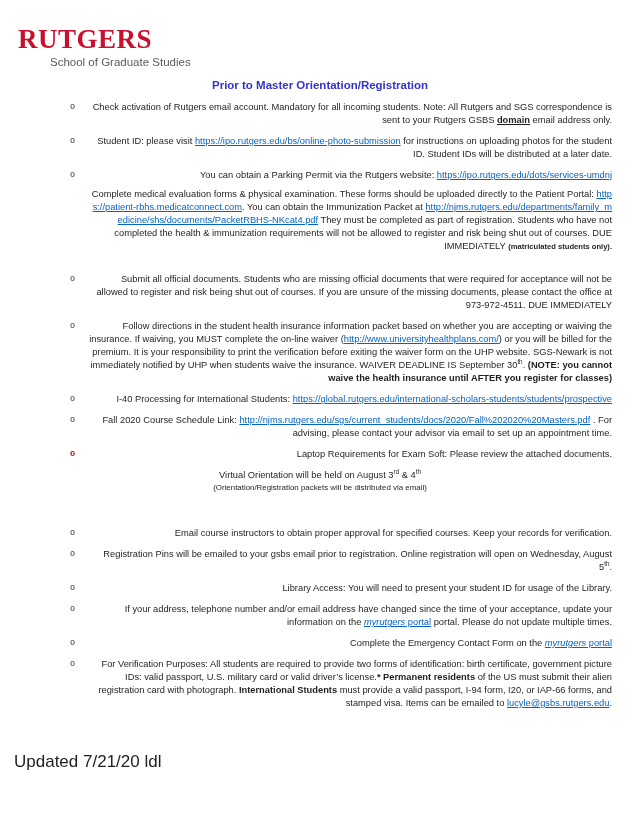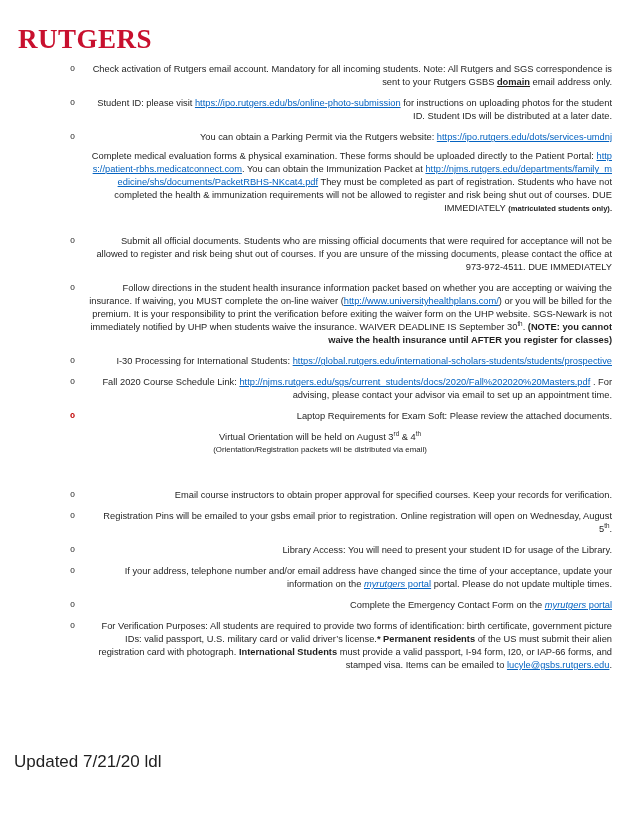--- a/index.html
+++ b/index.html
@@ -83,23 +83,25 @@
     color:var(--body-text);
   }
 </style>
 </head>
 <body>
 
 <div class="page">
 
   <div class="logo">
     <div class="logo-brand">RUTGERS</div>
+    <div class="logo-sub">School of Graduate Studies</div>
   </div>
 
 
+  <div class="section-heading">Prior to Master Orientation/Registration</div>
 
   <div class="list">
       <div class="item">
         <span class="marker">o</span>
         <span class="content"><span>Check activation of Rutgers email account.  Mandatory for all incoming students.  Note: All Rutgers and SGS correspondence is sent to your Rutgers GSBS </span><strong class="underline">domain</strong><span> email address only.</span></span>
       </div>
       <div class="item">
         <span class="marker">o</span>
         <span class="content"><span>Student ID: please visit </span><a class="link">https://ipo.rutgers.edu/bs/online-photo-submission</a><span> for instructions on uploading photos for the student ID. Student IDs will be distributed at a later date.</span></span>
       </div>
@@ -113,21 +115,21 @@
       <div class="item">
         <span class="marker">o</span>
         <span class="content"><span>Submit all official documents.  Students who are missing official documents that were required for acceptance will not be allowed to register and risk being shut out of courses. If you are unsure of the missing documents, please contact the office at 973-972-4511. DUE IMMEDIATELY</span></span>
       </div>
       <div class="item">
         <span class="marker">o</span>
         <span class="content"><span>Follow directions in the student health insurance information packet based on whether you are accepting or waiving the insurance.  If waiving, you MUST complete the on-line waiver (</span><a class="link">http://www.universityhealthplans.com/</a><span>) or you will be billed for the premium. It is your responsibility to print the verification before exiting the waiver form on the UHP website. SGS-Newark is not immediately notified by UHP when students waive the insurance. WAIVER DEADLINE IS September 30</span><sup>th</sup><span>.  </span><strong>(NOTE: you cannot waive the health insurance until AFTER you register for classes)</strong></span>
       </div>
       <div class="item">
         <span class="marker">o</span>
-        <span class="content"><span>I-30 Processing for International Students: </span><a class="link">https://global.rutgers.edu/international-scholars-students/students/prospective</a></span>
+        <span class="content"><span>I-40 Processing for International Students: </span><a class="link">https://global.rutgers.edu/international-scholars-students/students/prospective</a></span>
       </div>
       <div class="item">
         <span class="marker">o</span>
         <span class="content"><span>Fall 2020 Course Schedule Link: </span><a class="link">http://njms.rutgers.edu/sgs/current_students/docs/2020/Fall%202020%20Masters.pdf</a><span> . For advising, please contact your advisor via email to set up an appointment time.</span></span>
       </div>
       <div class="item">
         <span class="marker red">o</span>
         <span class="content"><span>Laptop Requirements for Exam Soft:  Please review the attached documents.</span></span>
       </div>
     </div>

